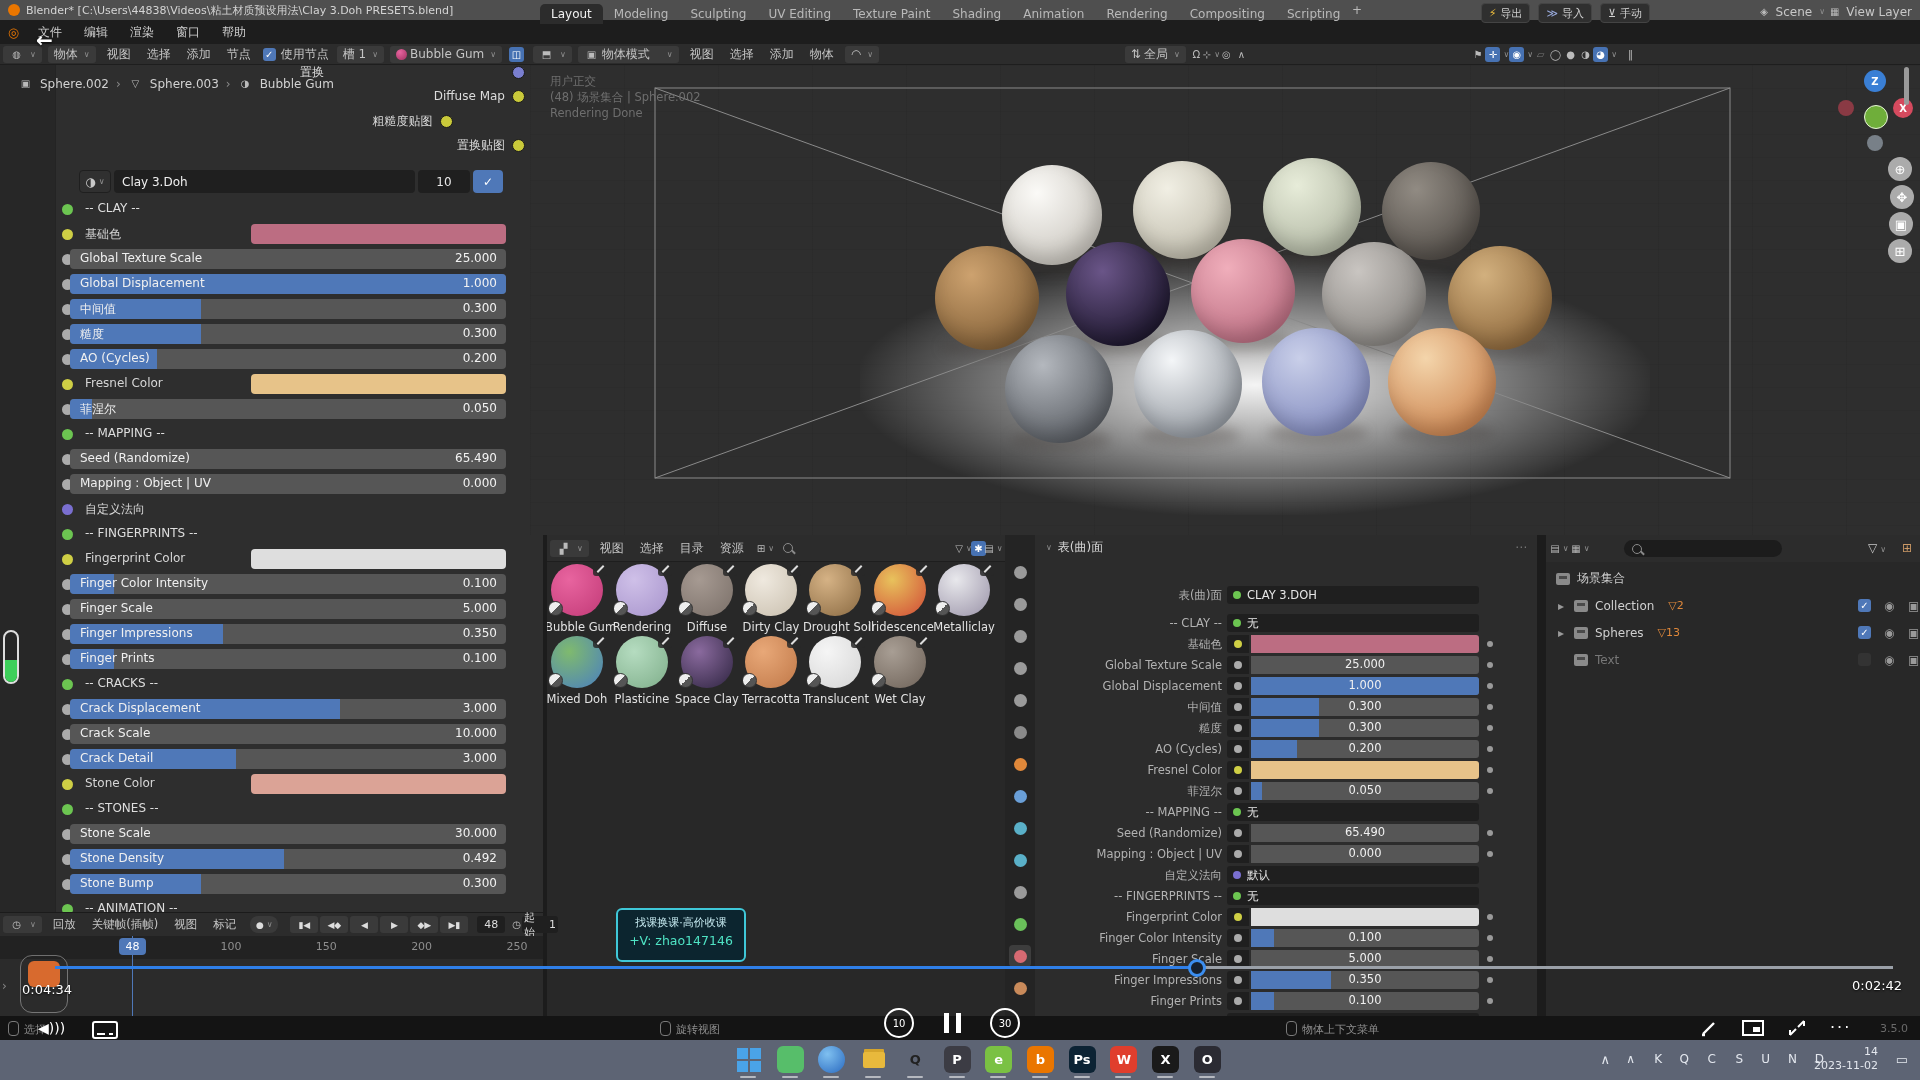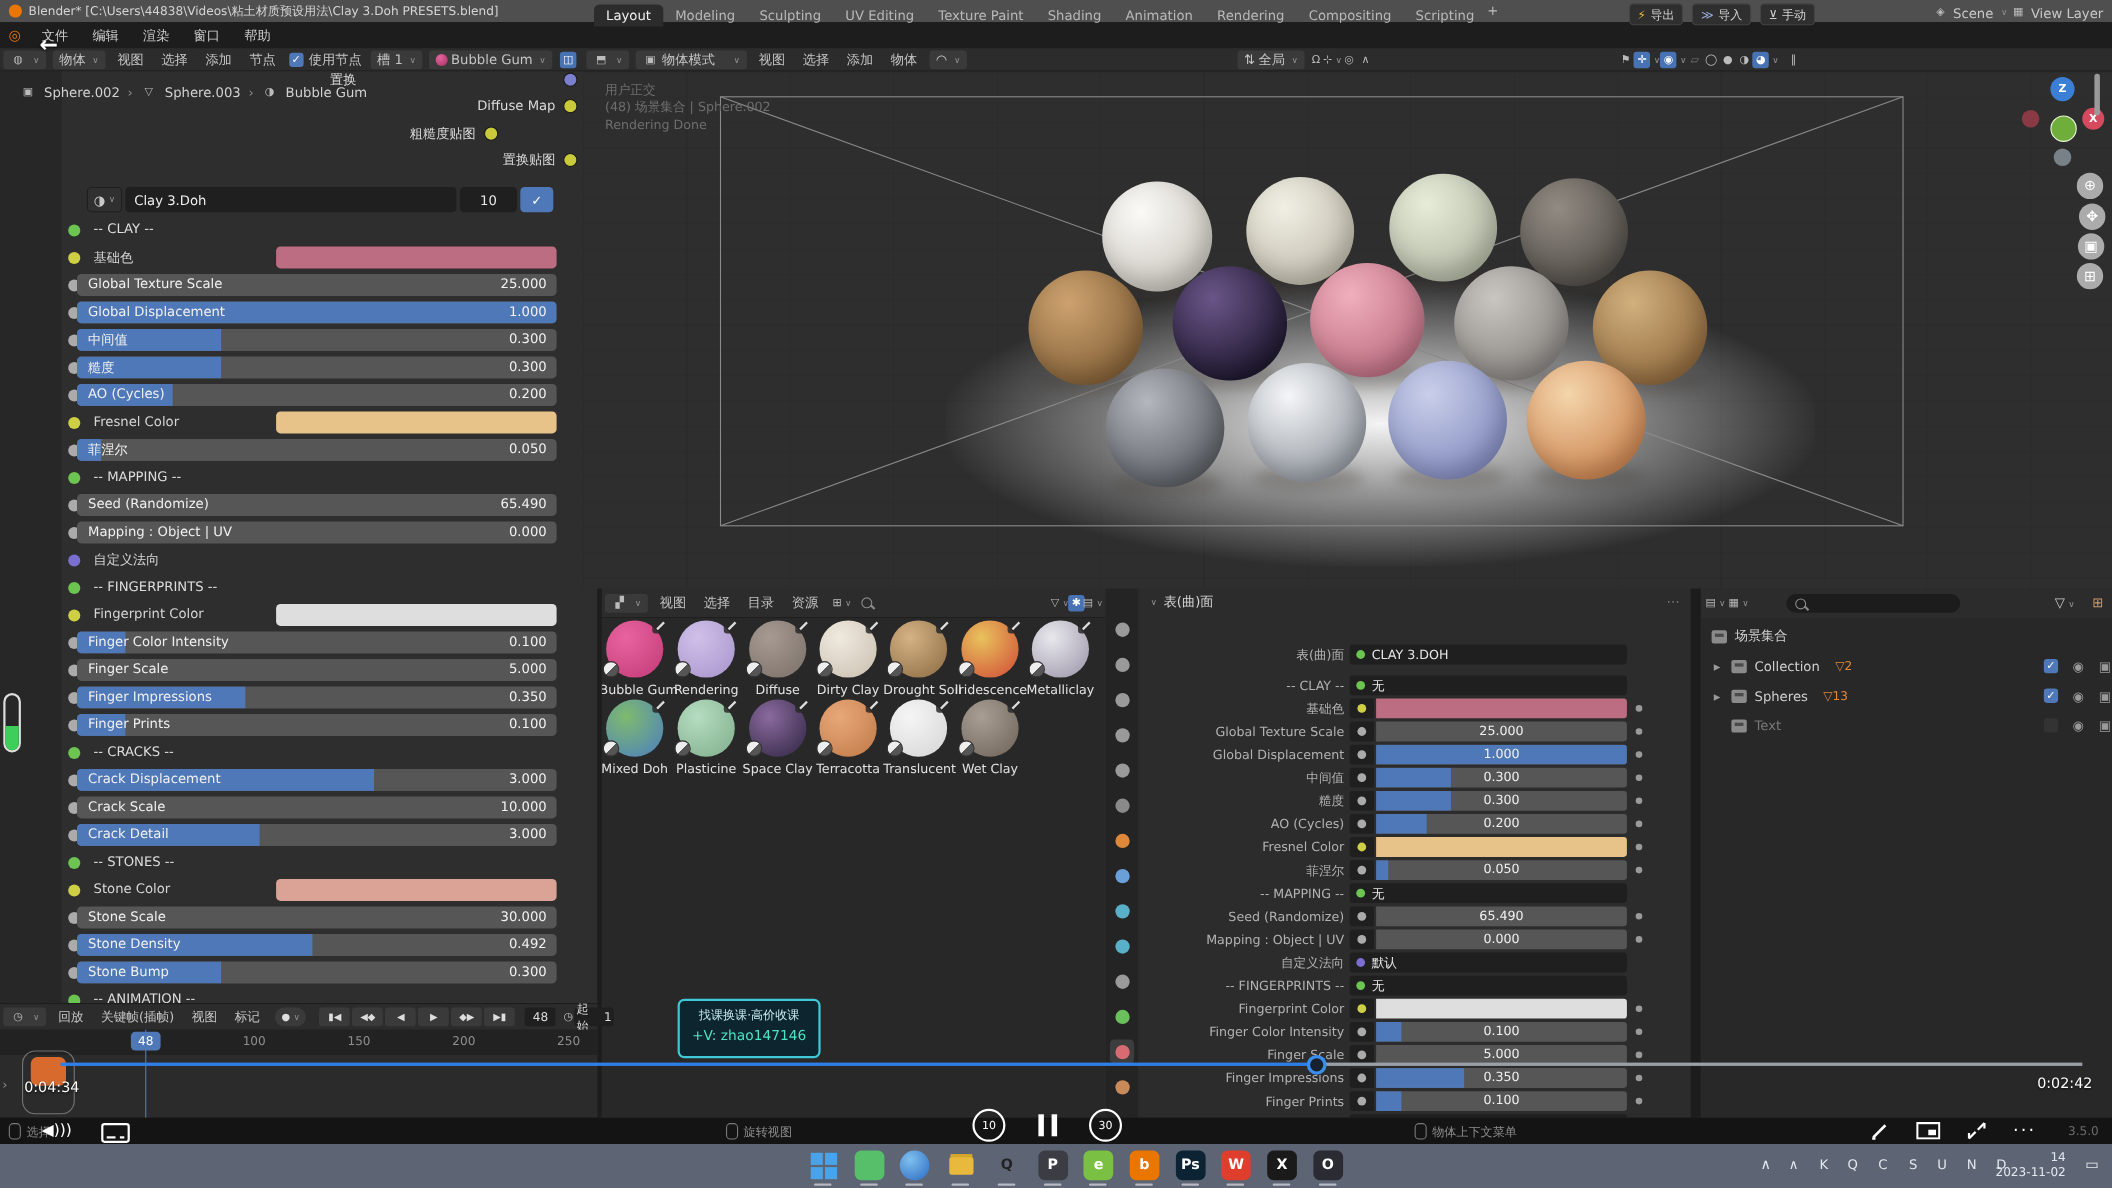--- a/index.html
+++ b/index.html
@@ -417,27 +417,27 @@
       </div>
       <div class="lrow">
         <div class="ldot" style="background: rgb(171, 171, 171);"></div>
         <div class="lslider">
           <div class="lfill" style="width: 38%;"></div>
           <div class="slab">Crack Detail</div>
           <div class="sval">3.000</div>
         </div>
       </div>
       <div class="lrow">
-        <div class="ldot" style="background: rgb(108, 197, 81);"></div>
-        <div class="lsec">-- STONES --</div>
-      </div>
-      <div class="lrow">
         <div class="ldot" style="background: rgb(207, 207, 69);"></div>
         <div class="llab">Stone Color</div>
         <div class="lswatch" style="background: rgb(219, 163, 150);"></div>
+      </div>
+      <div class="lrow">
+        <div class="ldot" style="background: rgb(108, 197, 81);"></div>
+        <div class="lsec">-- STONES --</div>
       </div>
       <div class="lrow">
         <div class="ldot" style="background: rgb(171, 171, 171);"></div>
         <div class="lslider">
           <div class="lfill" style="width: 0%;"></div>
           <div class="slab">Stone Scale</div>
           <div class="sval">30.000</div>
         </div>
       </div>
       <div class="lrow">

